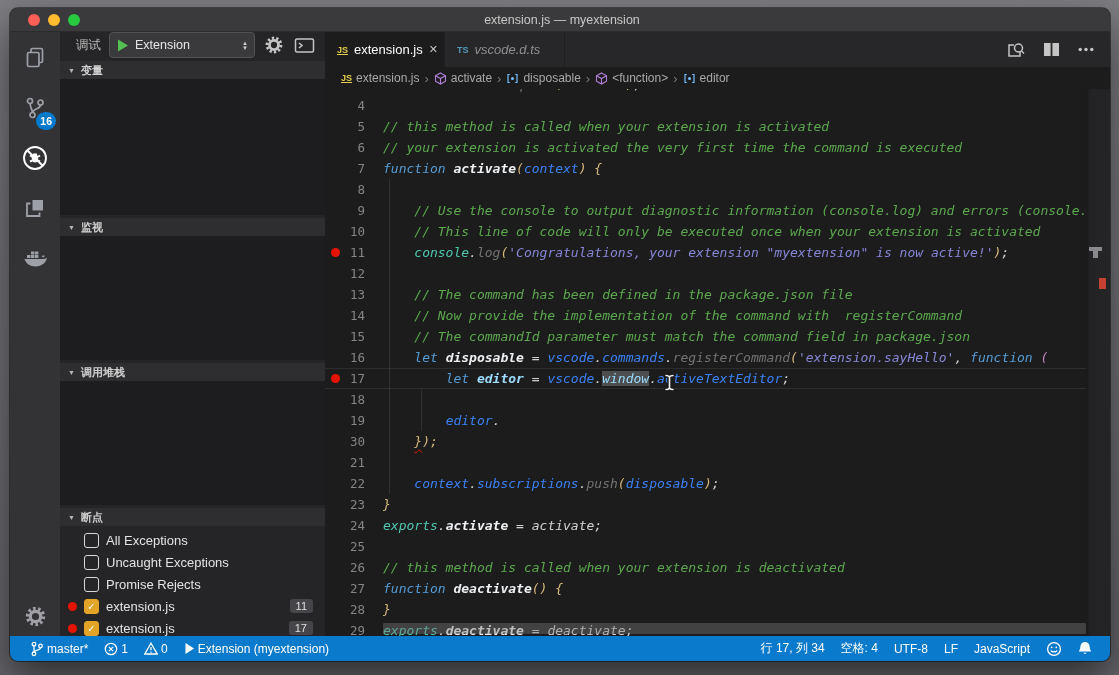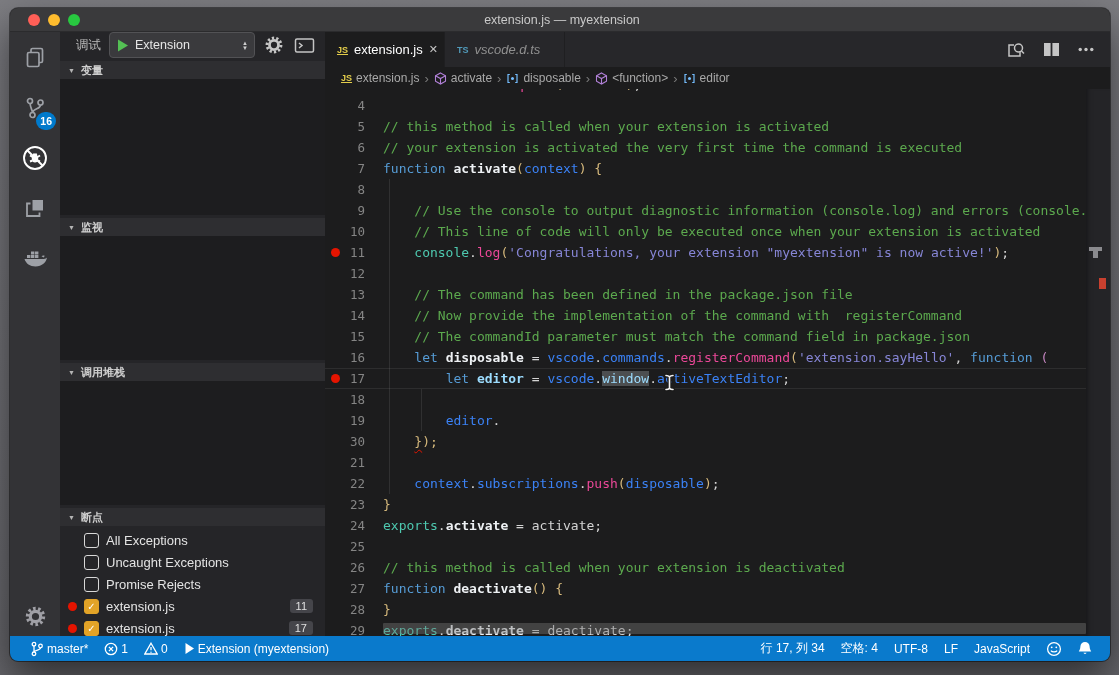--- a/index.html
+++ b/index.html
@@ -60,22 +60,22 @@
                  display:flex; align-items:center; gap:4px; padding-left:16px; font-size:12px; color:#a9a9a9;
                  font-family:"Liberation Sans","DejaVu Sans",sans-serif; }
   .bc-item { display:flex; align-items:center; gap:4px; }
   .bc-sep { color:#7a7a7a; font-size:13px; margin:0 1px; }
   .codelines { position:absolute; top:7px; left:0; right:0; }
   .line { height:21px; line-height:21px; display:flex; white-space:pre; font-size:13px; }
   .line.cur { box-shadow:inset 0 1px 0 rgba(255,255,255,.08), inset 0 -1px 0 rgba(255,255,255,.08); }
   .gut { width:58px; flex:0 0 58px; display:flex; align-items:center; justify-content:flex-end; padding-right:18px; position:relative; }
   .ln { color:#858585; font-size:12.5px; }
   .bp { position:absolute; left:6px; top:6px; width:9px; height:9px; border-radius:50%; background:#e51400; }
-  .ltext { flex:1; }
-  .tk-k{color:#569CD6} .tk-c{color:#5ca94e} .tk-s{color:#8786d7} .tk-f{color:#ec4899}
+  .ltext { flex:1;font-style:italic; }
+  .tk-k{color:#569CD6} .tk-c{color:#5ca94e} .tk-s{color:#8786d7} .tk-f{color:#737373}
   .tk-fd{color:#eef1f4;font-weight:bold} .tk-v{color:#3b82f6} .tk-vb{color:#9CDCFE;font-weight:bold}
   .tk-p{color:#d4d4d4} .tk-g{color:#d7ba7d} .tk-m{color:#C586C0} .tk-te{color:#4EC9B0}
   .tk-er{color:#d7ba7d;text-decoration:underline wavy #e51400 1px;text-underline-offset:3px}
   .tk-hl{color:#9CDCFE;background:rgba(135,140,145,.45)}
   .iguide { position:absolute; width:1px; background:rgba(255,255,255,.09); }
   .overview { position:absolute; z-index:4; right:0; top:22px; bottom:0; width:24px; background:#242427; box-shadow:inset 6px 0 6px -6px rgba(0,0,0,.6); }
   .ov-word { position:absolute; left:3px; top:158px; width:13px; height:4px; background:#8a8a8e; }
   .ov-word2 { position:absolute; left:7px; top:162px; width:5px; height:7px; background:#8a8a8e; }
   .ov-bp { position:absolute; left:13px; top:189px; width:7px; height:11px; background:#c8402f; }
   .hscroll { position:absolute; z-index:3; left:58px; right:24px; bottom:2px; height:11px; background:rgba(118,118,118,.42); border-radius:1px; }

